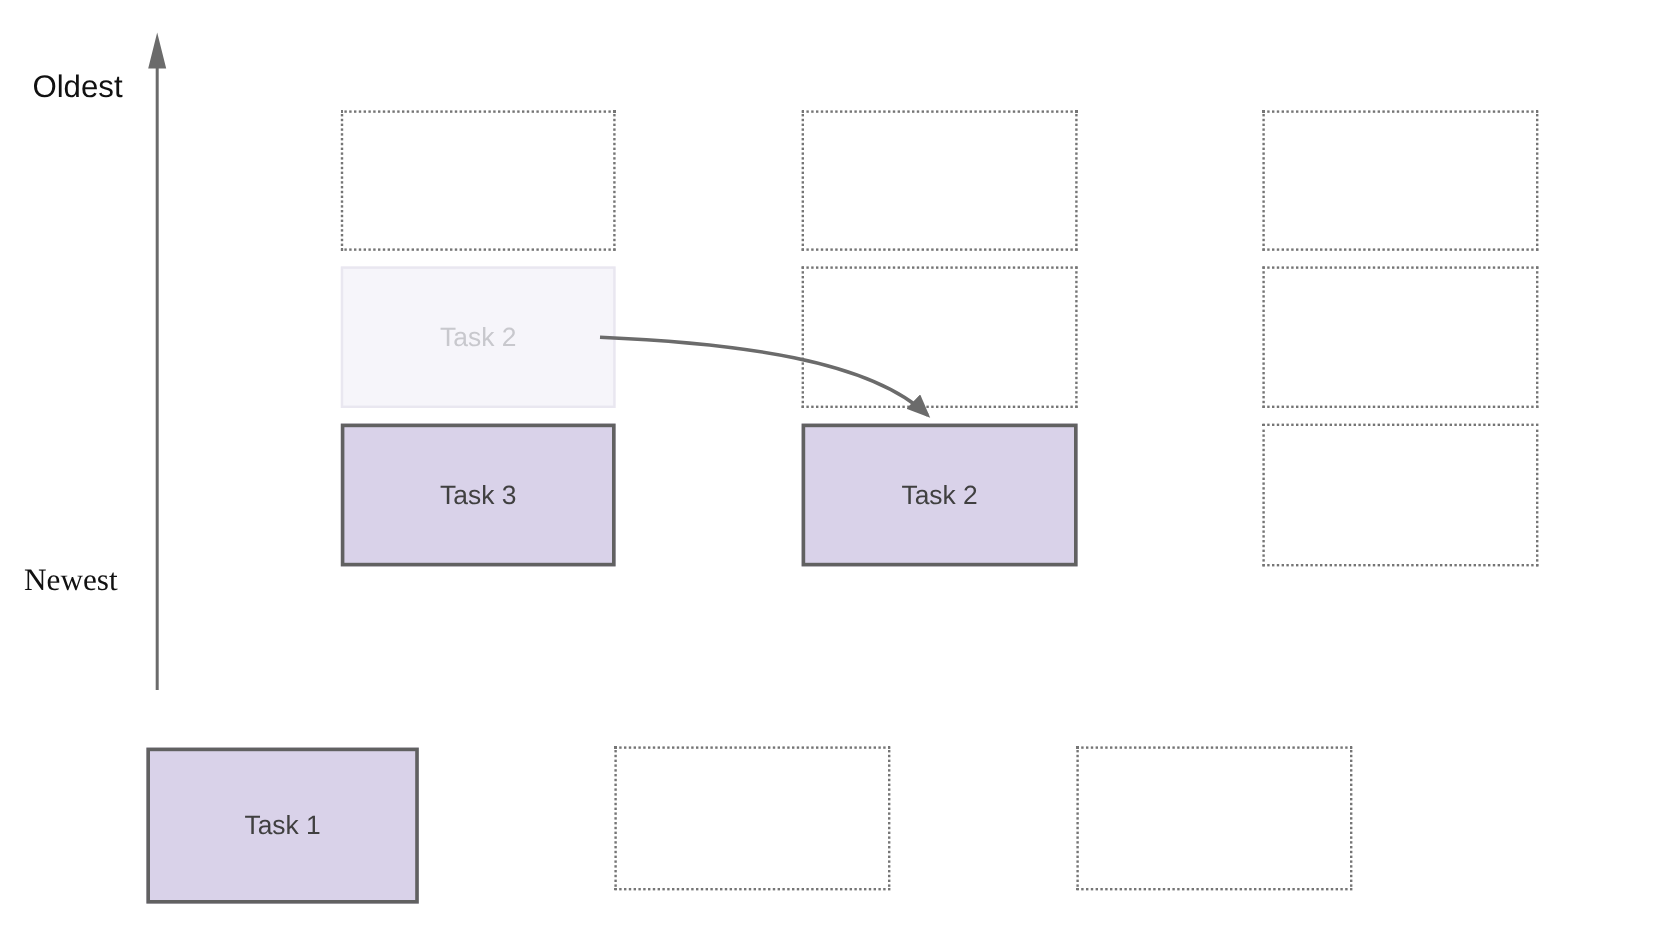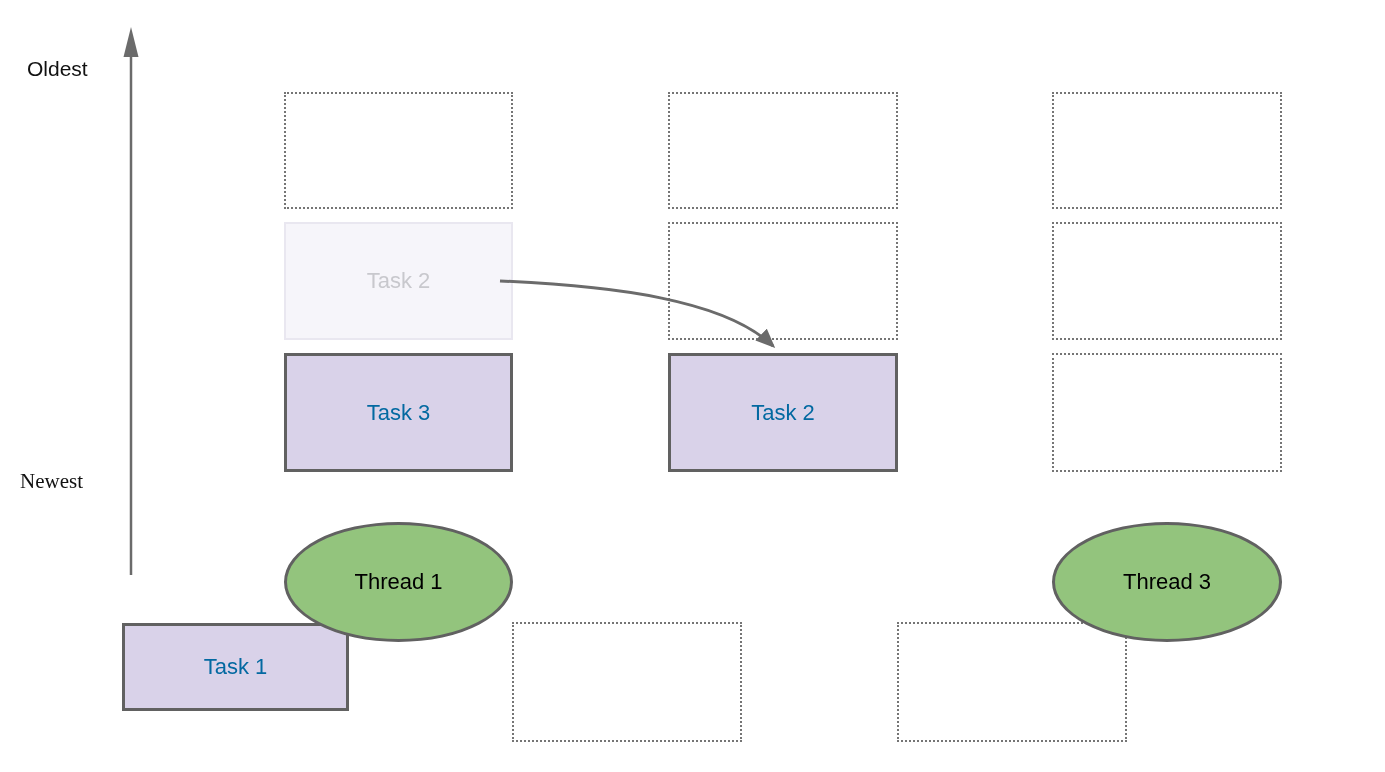--- a/index.html
+++ b/index.html
@@ -19,35 +19,35 @@
     position: absolute;
     left: 0;
     top: 0;
     width: 1385px;
     height: 772px;
     z-index: 5;
     pointer-events: none;
   }
   .axis-label {
     position: absolute;
-    font-size: 21px;
+    font-size: 26px;
     color: #111111;
     z-index: 2;
     white-space: nowrap;
   }
   .axis-label.oldest { left: 27px; top: 57px; }
   .axis-label.newest { left: 20px; top: 469px; font-family: Liberation Serif, serif; }
   .slot {
     position: absolute;
     box-sizing: border-box;
     display: flex;
     align-items: center;
     justify-content: center;
     font-size: 22px;
-    color: #0369a1;
+    color: #404040;
     z-index: 1;
     background: transparent;
   }
   .slot.dotted {
     border: 2px dotted #757575;
   }
   .slot.task {
     background: #d9d2e9;
     border: 3px solid #616161;
   }
@@ -71,21 +71,21 @@
   }
   
   .c1 { left: 284px; width: 229px; }
   .c2 { left: 668px; width: 230px; }
   .c3 { left: 1052px; width: 230px; }
   .r1 { top: 92px;  height: 117px; }
   .r2 { top: 222px; height: 118px; }
   .r3 { top: 353px; height: 119px; }
   .thread-row { top: 522px; height: 120px; }
   .bottom-row { top: 622px; height: 120px; }
-  .staged-task   { left: 122px; width: 227px; top: 623px; height: 88px; justify-content: center; }
+  .staged-task   { left: 122px; width: 227px; top: 623px; height: 130px; justify-content: center; }
   .bottom-slot-1 { left: 512px; width: 230px; }
   .bottom-slot-2 { left: 897px; width: 230px; }
 </style>
 </head>
 <body>
 
 <div class="canvas">
 
   <div class="axis-label oldest">Oldest</div>
   <div class="axis-label newest">Newest</div>
@@ -107,26 +107,20 @@
   <div class="slot dotted c3 r1"></div>
   <div class="slot dotted c3 r2"></div>
   <div class="slot dotted c3 r3"></div>
 
   <div class="slot task staged-task">
     <span>Task 1</span>
   </div>
   <div class="slot dotted bottom-row bottom-slot-1"></div>
   <div class="slot dotted bottom-row bottom-slot-2"></div>
 
-  <div class="thread c1 thread-row">
-    <span>Thread 1</span>
-  </div>
-  <div class="thread c3 thread-row">
-    <span>Thread 3</span>
-  </div>
 
   <svg class="overlay" viewBox="0 0 1385 772" xmlns="http://www.w3.org/2000/svg">
     <defs>
       <marker id="arrowhead" markerWidth="8" markerHeight="6" refX="5.5" refY="2.75" orient="auto">
         <polygon points="0 0, 6.5 2.75, 0 5.5" fill="#6b6b6b"></polygon>
       </marker>
     </defs>
     <g>
       <line x1="131" y1="575" x2="131" y2="44" stroke="#6b6b6b" stroke-width="2.5"></line>
       <polygon points="131,27 123.5,57 138.5,57" fill="#6b6b6b"></polygon>

